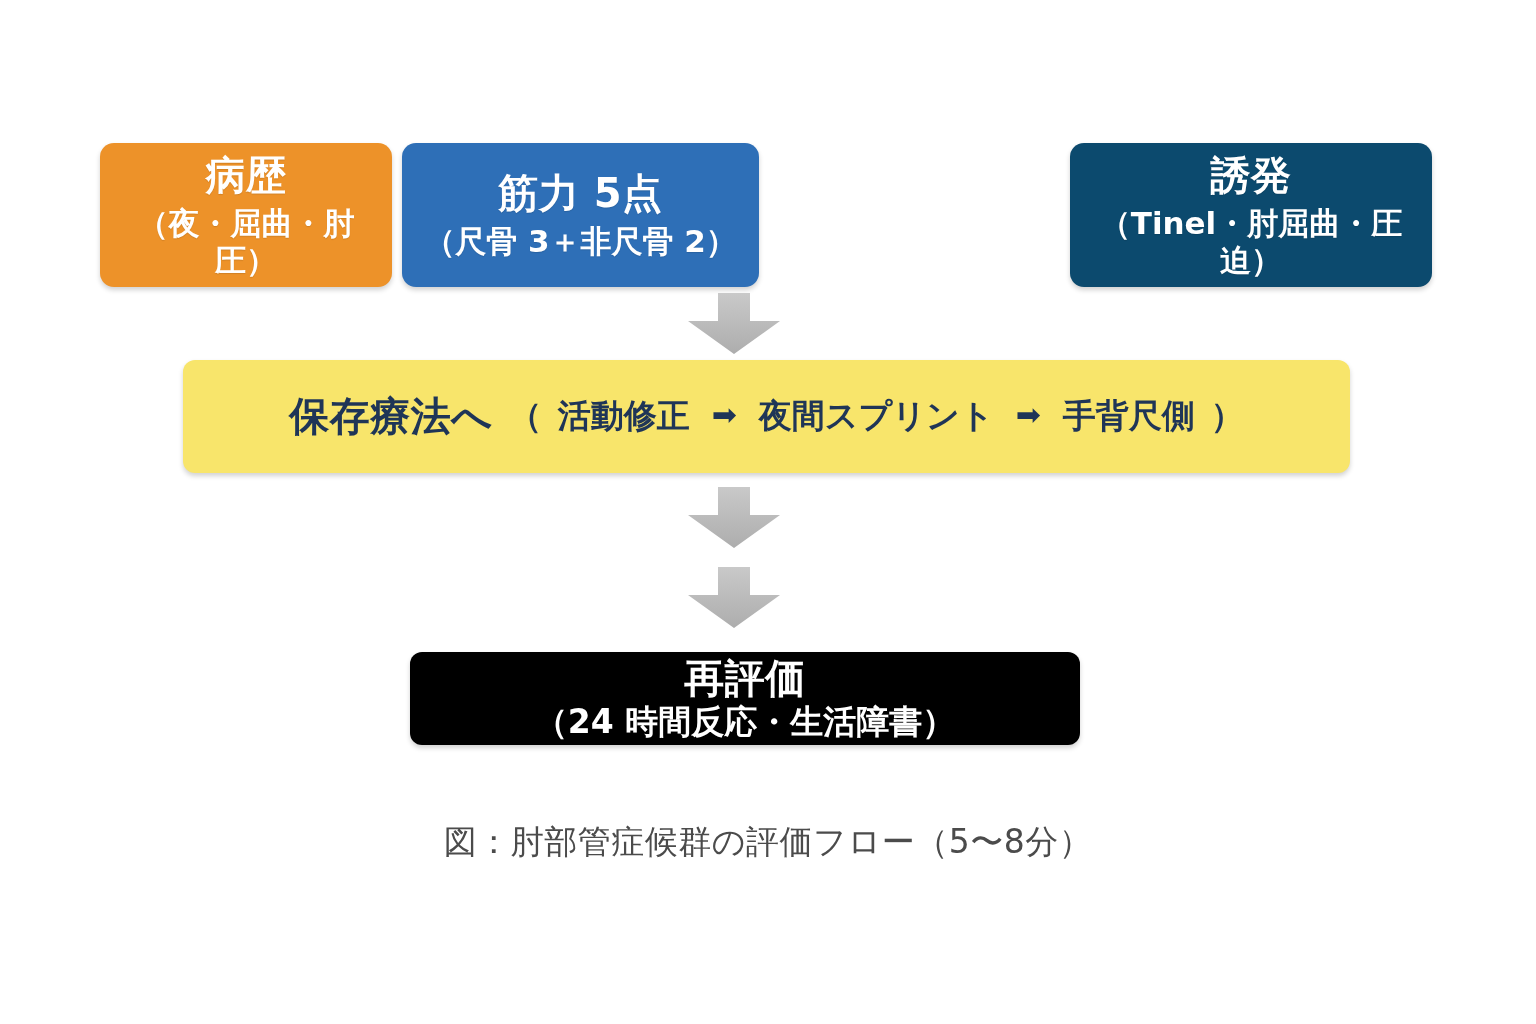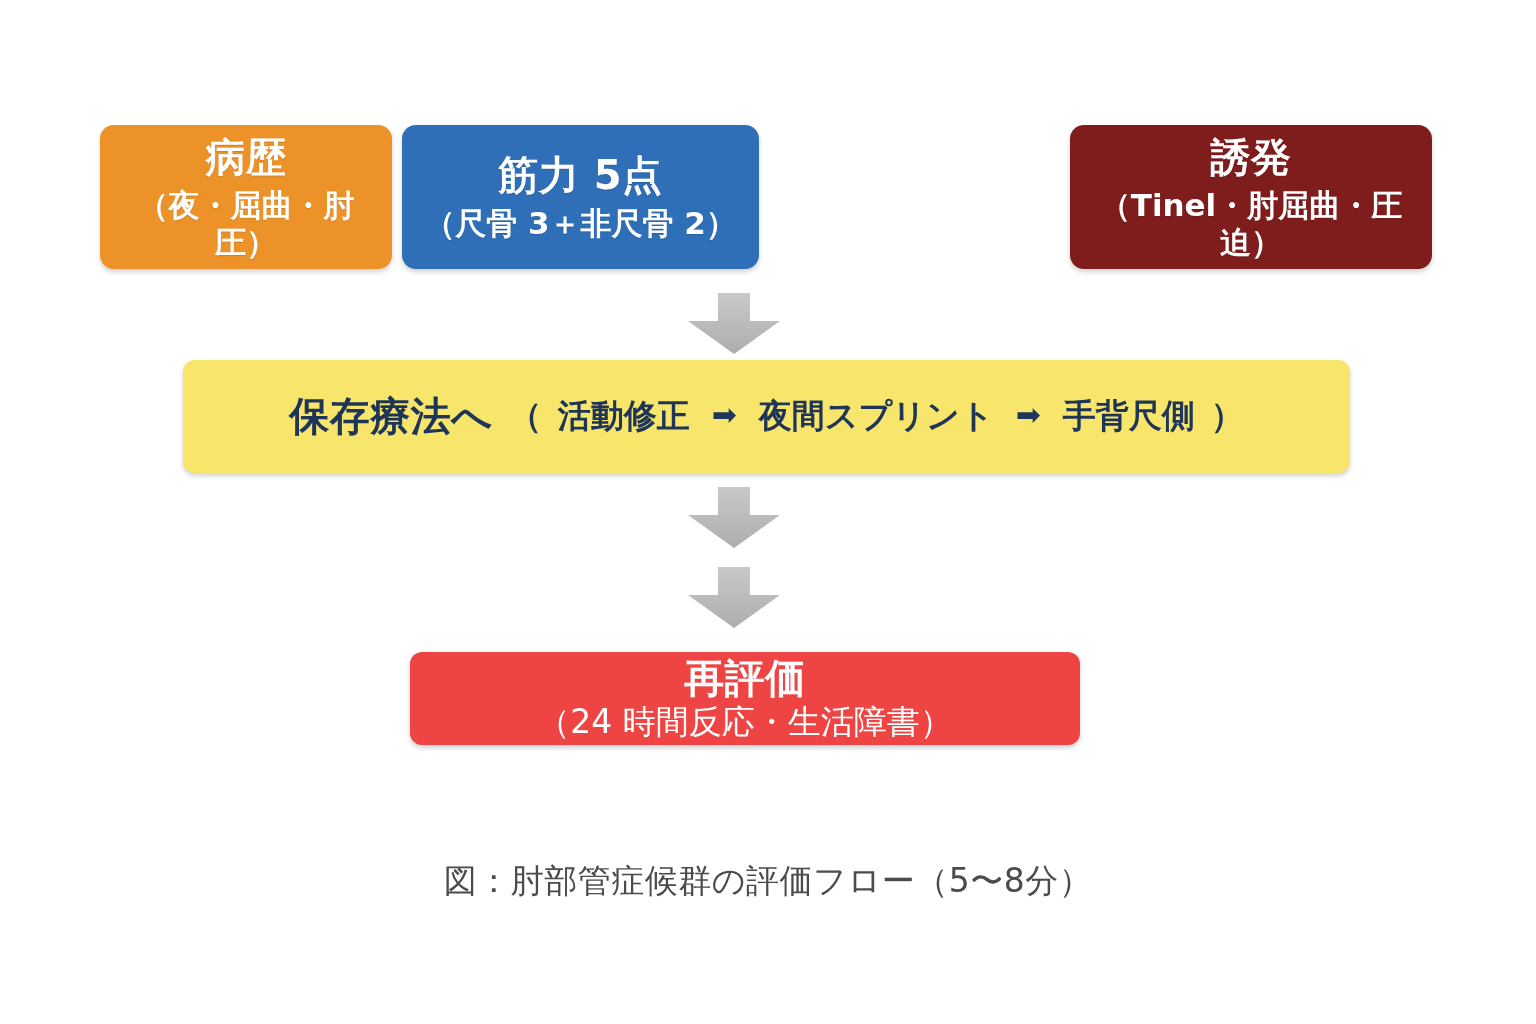--- a/index.html
+++ b/index.html
@@ -44,39 +44,39 @@
     letter-spacing: 0.5px;
   }
   .flow-box .line-sub {
     display: block;
     font-weight: bold;
     letter-spacing: 0px;
   }
 
   
   .top-box {
-    top: 125px;
+    top: 143px;
     height: 144px;
     color: #ffffff;
   }
   .top-box .line-main {
     font-size: 40px;
     margin-bottom: 6px;
     text-shadow: 0 1px 1px rgba(0,0,0,0.12);
   }
   .top-box .line-sub {
     font-size: 31px;
     text-shadow: 0 1px 1px rgba(0,0,0,0.12);
   }
 
   #box-history  { left: 100px;  width: 292px; background: #ED9229; }
   #box-strength { left: 402px;  width: 357px; background: #2E6FB7; }
   #box-sensory  { left: 736px;  width: 326px; background: #3D9447; }
   #box-provoke  { left: 1070px; width: 362px; background: #E4434096; }
-  #box-provoke  { background: #7f1d1d; }
+  #box-provoke  { background: #0c4a6e; }
 
   
   #box-conservative {
     left: 183px;
     top: 360px;
     width: 1167px;
     height: 113px;
     background: #F8E56B;
     color: #1F3557;
     border-radius: 12px;
@@ -103,52 +103,52 @@
     padding: 0 6px;
     color: #1F3557;
   }
 
   
   #box-reassess {
     left: 410px;
     top: 652px;
     width: 670px;
     height: 93px;
-    background: #ef4444;
+    background: #000000;
     color: #ffffff;
     border-radius: 12px;
     flex-direction: column;
     justify-content: center;
     align-items: center;
   }
   #box-reassess .re-strong {
     font-size: 40px;
     font-weight: bold;
     letter-spacing: 0.5px;
   }
   #box-reassess .re-rest {
     font-size: 33px;
-    font-weight: normal;
+    font-weight: bold;
   }
 
   
   .block-arrow {
     position: absolute;
     width: 104px;
     height: 62px;
   }
   #arrow-1 { left: 682px; top: 293px; }
   #arrow-2 { left: 682px; top: 487px; }
   #arrow-3 { left: 682px; top: 567px; }
 
   
   #caption {
     position: absolute;
     left: 0;
-    top: 859px;
+    top: 820px;
     width: 1536px;
     text-align: center;
     font-size: 33px;
     color: #4B4B4B;
     letter-spacing: 0.5px;
     font-weight: normal;
   }
 </style>
 </head>
 <body>

